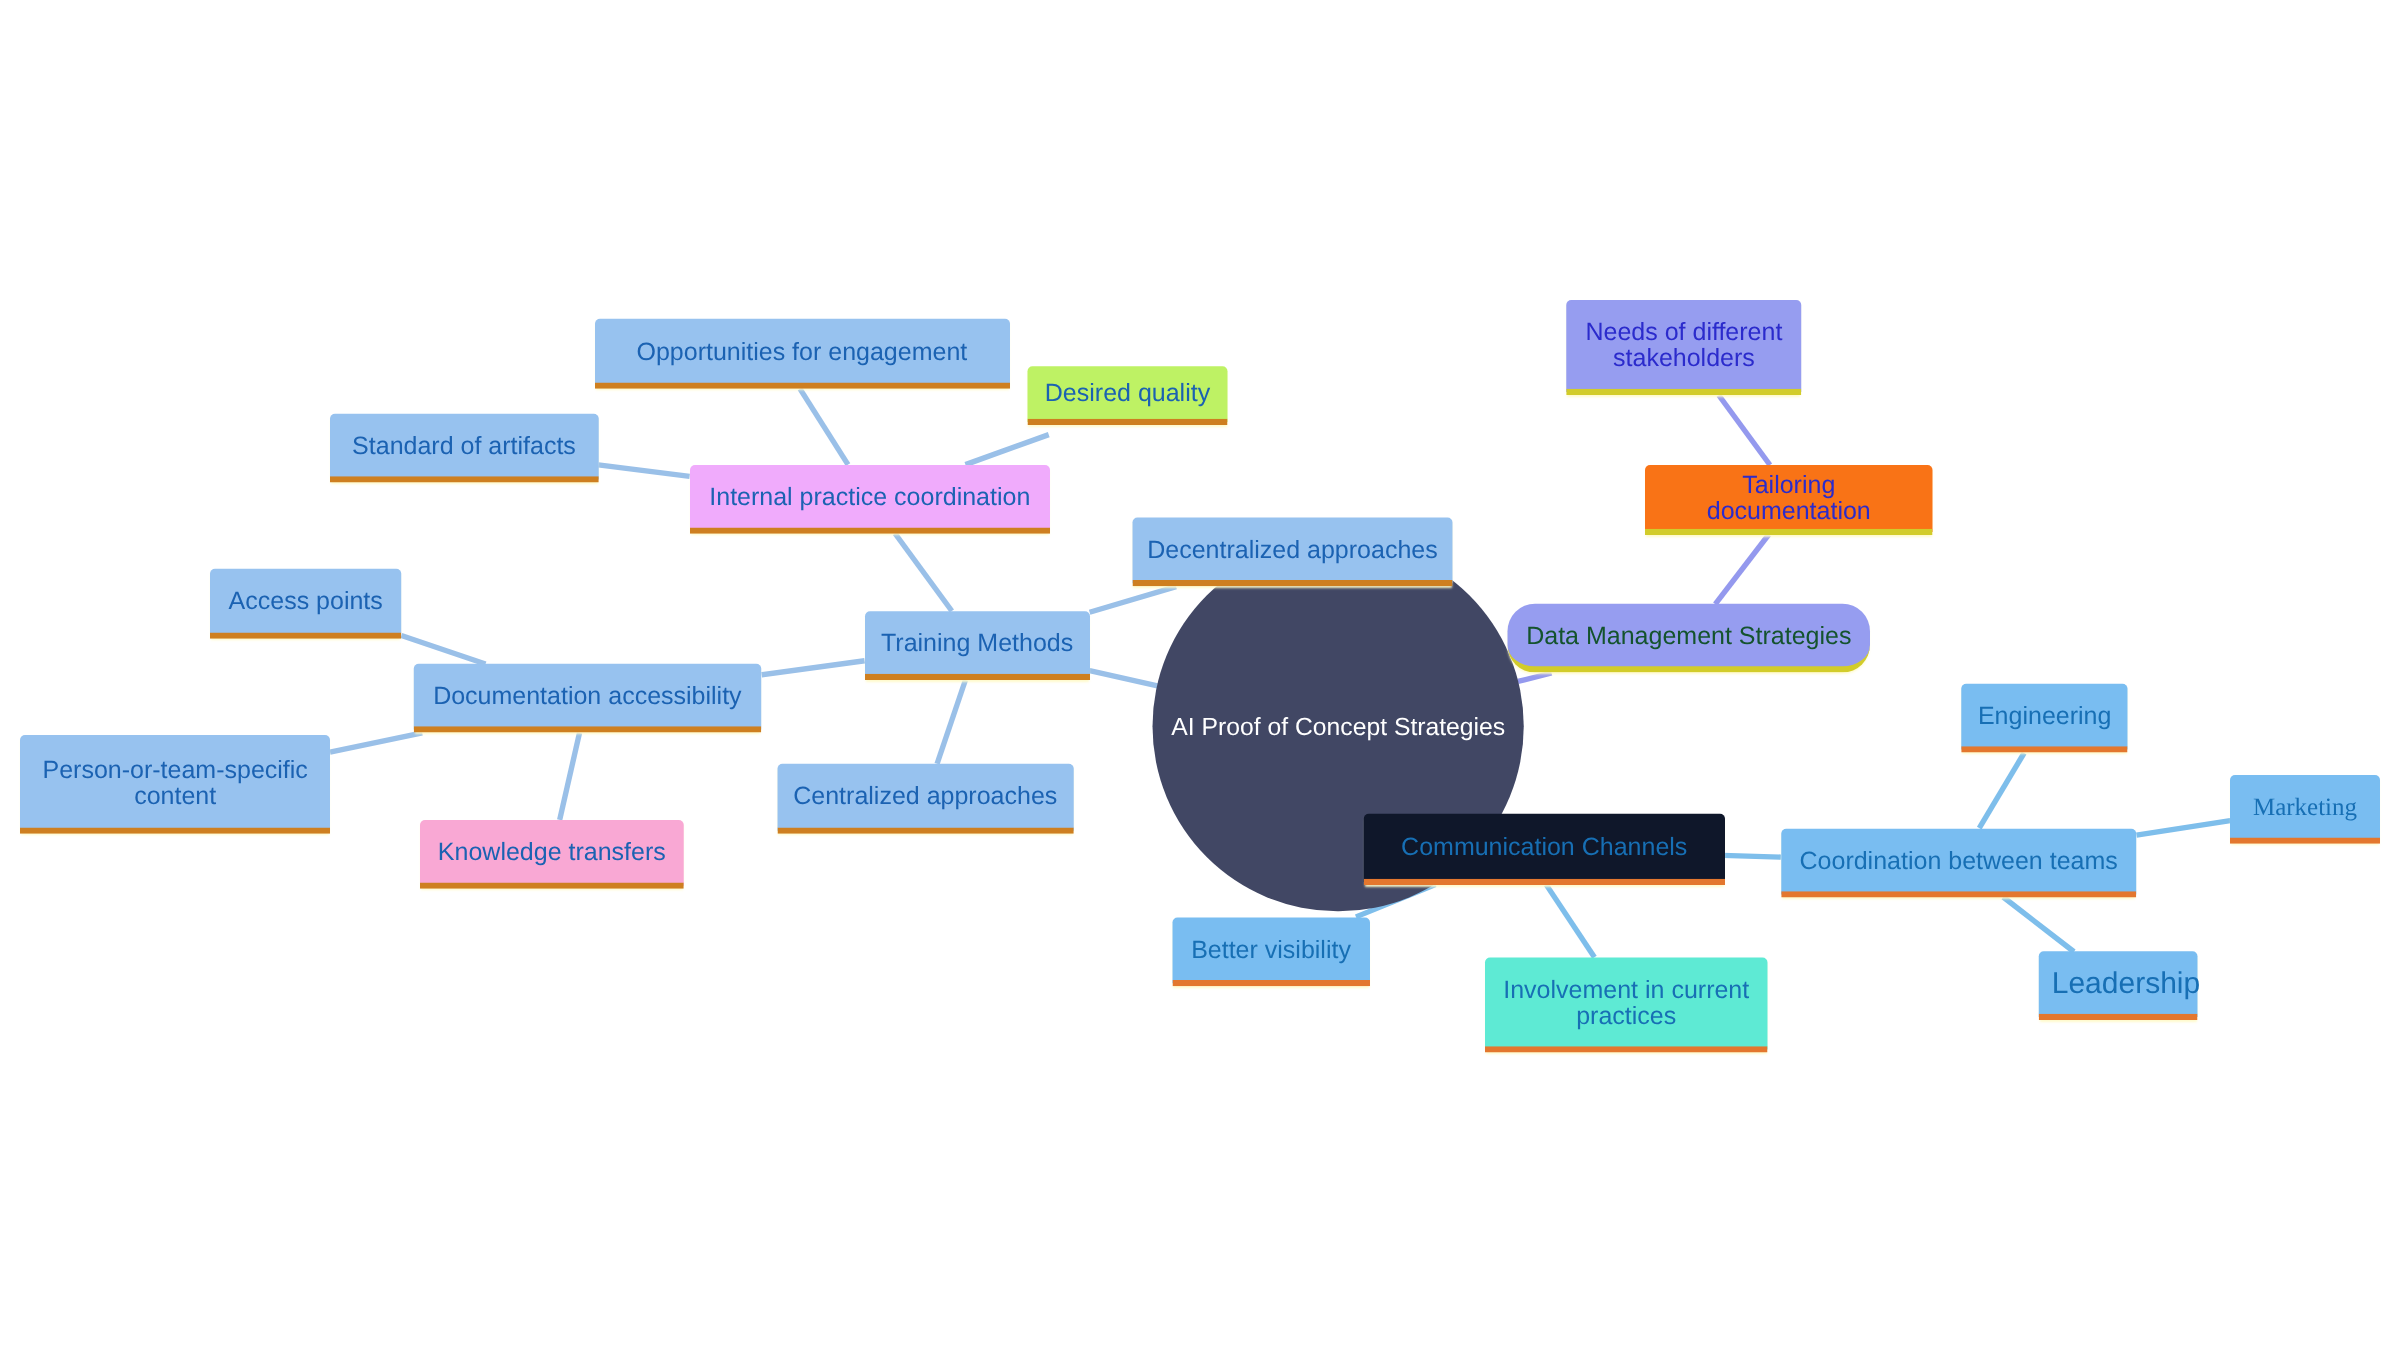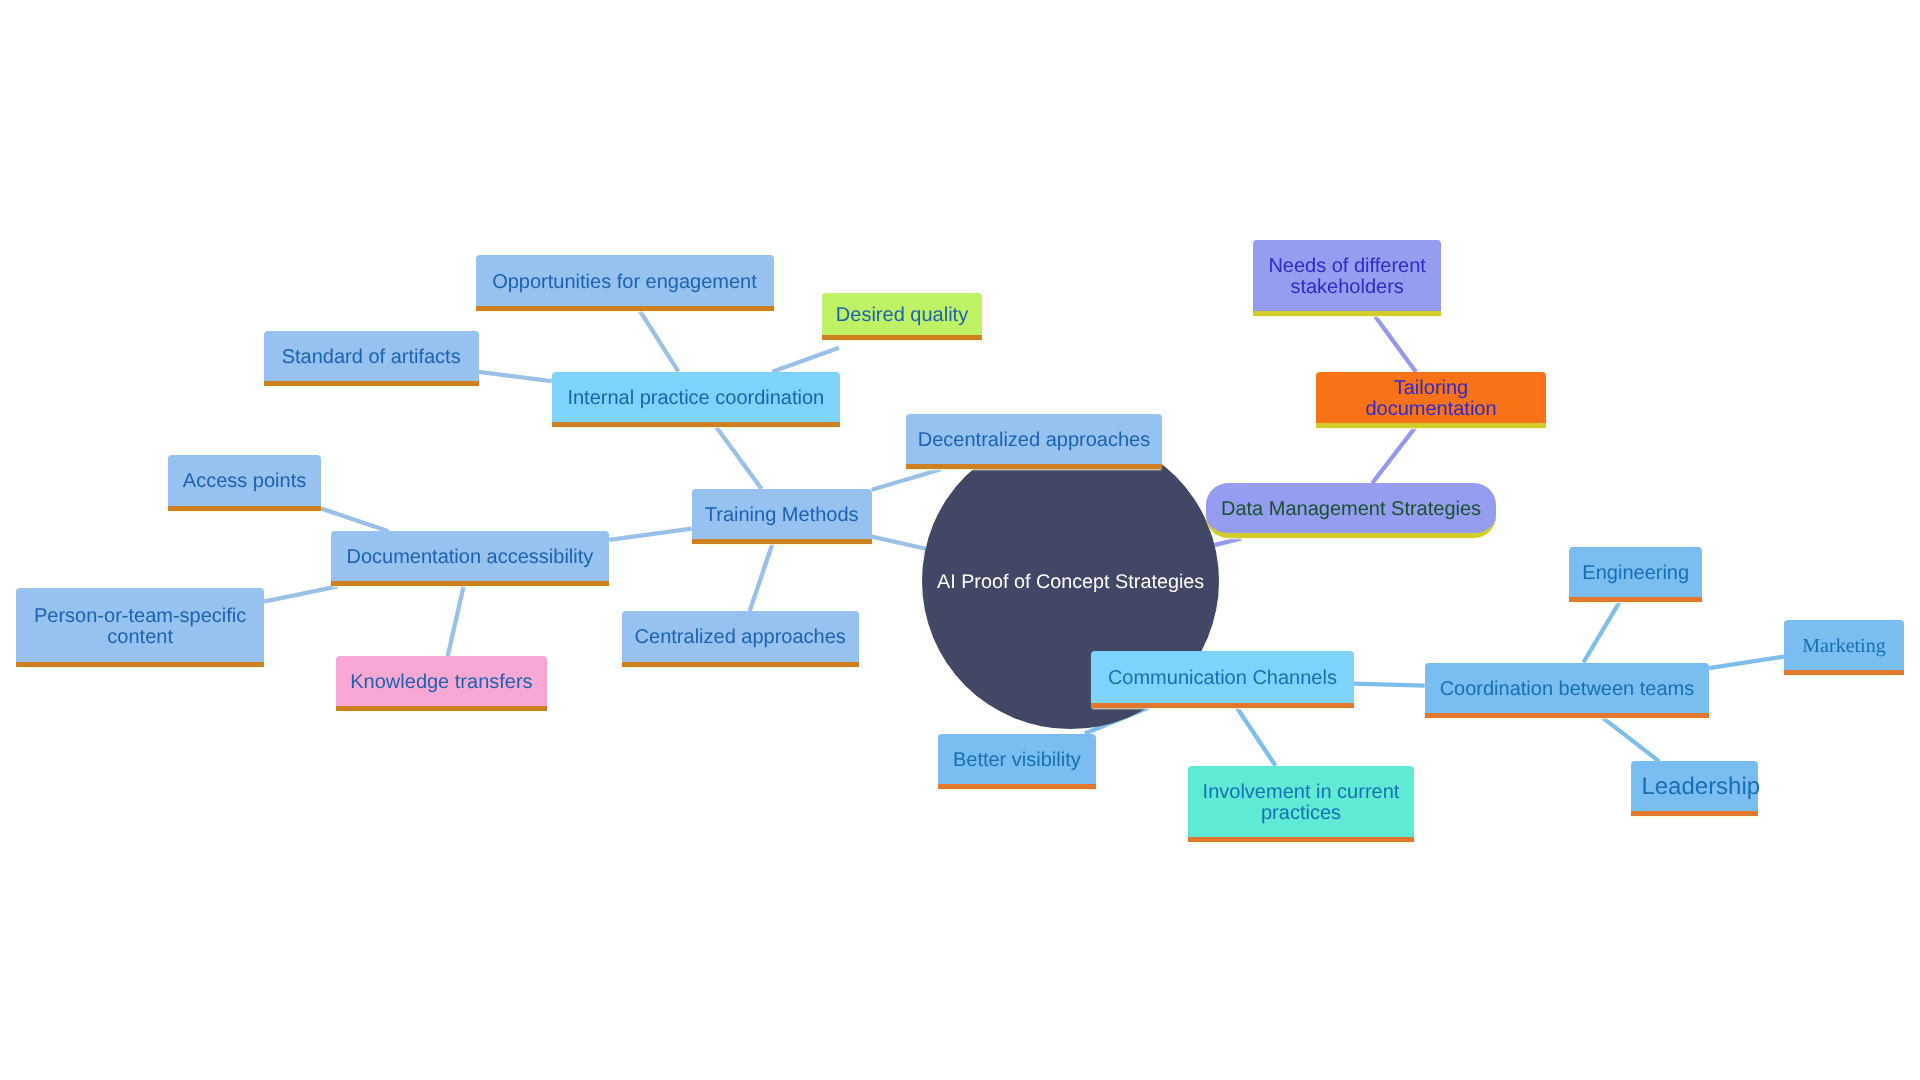--- a/index.html
+++ b/index.html
@@ -44,32 +44,32 @@
       <path d="M1345.40,683.29 L1424.70,685.71" stroke="#7EBEEB" stroke-width="4.3" fill="none" stroke-linecap="butt"></path>
       <path d="M1236.95,707.70 L1275.55,765.80" stroke="#7EBEEB" stroke-width="4.3" fill="none" stroke-linecap="butt"></path>
       <path d="M1583.40,662.50 L1619.30,602.40" stroke="#7EBEEB" stroke-width="4.3" fill="none" stroke-linecap="butt"></path>
       <path d="M1709.20,668.10 L1784.20,656.53" stroke="#7EBEEB" stroke-width="4.3" fill="none" stroke-linecap="butt"></path>
       <path d="M1602.55,717.60 L1659.15,761.40" stroke="#7EBEEB" stroke-width="4.3" fill="none" stroke-linecap="butt"></path>
     </svg>
   <div id="nodes">
       <div class="root" style="left: 922.4px; top: 433px; width: 296.4px; height: 296.4px; background: rgb(65, 71, 100); color: rgb(255, 255, 255); font-size: 19.8px;">
         <span style="position: relative; top: 1px;">AI Proof of Concept Strategies</span>
       </div>
-      <div class="node" style="left: 475.5px; top: 255px; width: 298px; height: 56.1px; background: rgb(151, 194, 239); color: rgb(27, 98, 178); font-size: 20px; border-bottom: 5px solid rgb(206, 127, 32);"><span class="node-label">Opportunities for engagement</span></div>
+      <div class="node" style="left: 475.5px; top: 255px; width: 332px; height: 56.1px; background: rgb(151, 194, 239); color: rgb(27, 98, 178); font-size: 20px; border-bottom: 5px solid rgb(206, 127, 32);"><span class="node-label">Opportunities for engagement</span></div>
       <div class="node" style="left: 822px; top: 292.6px; width: 160px; height: 47px; background: #bef264; color: rgb(27, 98, 178); font-size: 20px; border-bottom: 5px solid rgb(206, 127, 32);"><span class="node-label">Desired quality</span></div>
       <div class="node" style="left: 263.7px; top: 330.6px; width: 215px; height: 55.6px; background: rgb(151, 194, 239); color: rgb(27, 98, 178); font-size: 20px; border-bottom: 5px solid rgb(206, 127, 32);"><span class="node-label">Standard of artifacts</span></div>
-      <div class="node" style="left: 551.7px; top: 371.7px; width: 288.3px; height: 55.1px; background: #7dd3fc; color: rgb(27, 98, 178); font-size: 20px; border-bottom: 5px solid rgb(206, 127, 32);"><span class="node-label">Internal practice coordination</span></div>
+      <div class="node" style="left: 551.7px; top: 371.7px; width: 288.3px; height: 55.1px; background: #f0abfc; color: rgb(27, 98, 178); font-size: 20px; border-bottom: 5px solid rgb(206, 127, 32);"><span class="node-label">Internal practice coordination</span></div>
       <div class="node" style="left: 905.6px; top: 414.2px; width: 256.8px; height: 55.1px; background: rgb(151, 194, 239); color: rgb(27, 98, 178); font-size: 20px; border-bottom: 5px solid rgb(206, 127, 32);"><span class="node-label">Decentralized approaches</span></div>
       <div class="node" style="left: 168px; top: 454.5px; width: 153.1px; height: 56.1px; background: rgb(151, 194, 239); color: rgb(27, 98, 178); font-size: 20px; border-bottom: 5px solid rgb(206, 127, 32);"><span class="node-label">Access points</span></div>
       <div class="node" style="left: 691.7px; top: 488.8px; width: 180px; height: 55.2px; background: rgb(151, 194, 239); color: rgb(27, 98, 178); font-size: 20px; border-bottom: 5px solid rgb(206, 127, 32);"><span class="node-label">Training Methods</span></div>
       <div class="node" style="left: 330.5px; top: 531.2px; width: 278.8px; height: 55.1px; background: rgb(151, 194, 239); color: rgb(27, 98, 178); font-size: 20px; border-bottom: 5px solid rgb(206, 127, 32);"><span class="node-label">Documentation accessibility</span></div>
       <div class="node" style="left: 16.3px; top: 588px; width: 247.7px; height: 79px; background: rgb(151, 194, 239); color: rgb(27, 98, 178); font-size: 20px; border-bottom: 5px solid rgb(206, 127, 32);"><span class="node-label">Person-or-team-specific content</span></div>
       <div class="node" style="left: 621.9px; top: 611px; width: 236.7px; height: 55.6px; background: rgb(151, 194, 239); color: rgb(27, 98, 178); font-size: 20px; border-bottom: 5px solid rgb(206, 127, 32);"><span class="node-label">Centralized approaches</span></div>
       <div class="node" style="left: 336.3px; top: 655.9px; width: 210.3px; height: 55.1px; background: #f9a8d4; color: rgb(27, 98, 178); font-size: 20px; border-bottom: 5px solid rgb(206, 127, 32);"><span class="node-label">Knowledge transfers</span></div>
-      <div class="node" style="left: 1090.9px; top: 651.1px; width: 263px; height: 56.6px; background: #7dd3fc; color: rgb(23, 111, 180); font-size: 20px; border-bottom: 5px solid rgb(227, 119, 46);"><span class="node-label">Communication Channels</span></div>
+      <div class="node" style="left: 1090.9px; top: 651.1px; width: 289px; height: 56.6px; background: #0f172a; color: rgb(23, 111, 180); font-size: 20px; border-bottom: 5px solid rgb(227, 119, 46);"><span class="node-label">Communication Channels</span></div>
       <div class="node" style="left: 937.7px; top: 733.5px; width: 158.3px; height: 55.1px; background: rgb(121, 189, 241); color: rgb(23, 111, 180); font-size: 20px; border-bottom: 5px solid rgb(227, 119, 46);"><span class="node-label">Better visibility</span></div>
       <div class="node" style="left: 1188.3px; top: 765.8px; width: 225.4px; height: 76.6px; background: #5eead4; color: rgb(23, 111, 180); font-size: 20px; border-bottom: 5px solid rgb(227, 119, 46);"><span class="node-label">Involvement in current practices</span></div>
       <div class="node" style="left: 1424.7px; top: 662.5px; width: 284.5px; height: 55.1px; background: rgb(121, 189, 241); color: rgb(23, 111, 180); font-size: 20px; border-bottom: 5px solid rgb(227, 119, 46);"><span class="node-label">Coordination between teams</span></div>
       <div class="node" style="left: 1569.2px; top: 547.3px; width: 133.1px; height: 55.1px; background: rgb(121, 189, 241); color: rgb(23, 111, 180); font-size: 20px; border-bottom: 5px solid rgb(227, 119, 46);"><span class="node-label">Engineering</span></div>
       <div class="node" style="left: 1784.2px; top: 619.5px; width: 119.6px; height: 55.6px; background: rgb(121, 189, 241); color: rgb(23, 111, 180); font-size: 20px; border-bottom: 5px solid rgb(227, 119, 46); font-family: Liberation Serif, serif;"><span class="node-label">Marketing</span></div>
       <div class="node" style="left: 1631.4px; top: 761.4px; width: 126.7px; height: 55.1px; background: rgb(121, 189, 241); color: rgb(23, 111, 180); font-size: 24px; border-bottom: 5px solid rgb(227, 119, 46);"><span class="node-label">Leadership</span></div>
       <div class="node" style="left: 1253.2px; top: 240.1px; width: 187.9px; height: 76.1px; background: rgb(150, 157, 240); color: rgb(43, 43, 204); font-size: 20px; border-bottom: 5px solid rgb(210, 204, 42);"><span class="node-label">Needs of different stakeholders</span></div>
       <div class="node" style="left: 1316px; top: 372px; width: 230px; height: 55.6px; background: #f97316; color: rgb(43, 43, 204); font-size: 20px; border-bottom: 5px solid rgb(210, 204, 42);"><span class="node-label">Tailoring documentation</span></div>
       <div class="node" style="left: 1206.3px; top: 483.3px; width: 289.5px; height: 55.1px; background: rgb(150, 157, 240); color: #14532d; font-size: 20px; border-bottom: 5px solid rgb(210, 204, 42); border-radius: 22px;"><span class="node-label">Data Management Strategies</span></div>
     </div>

